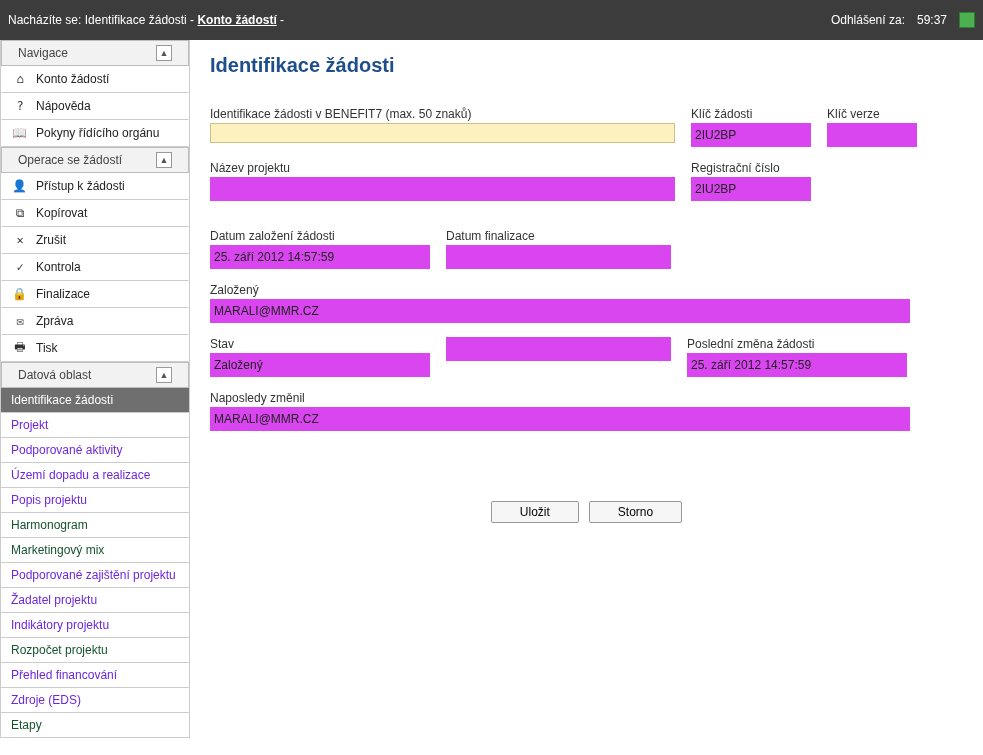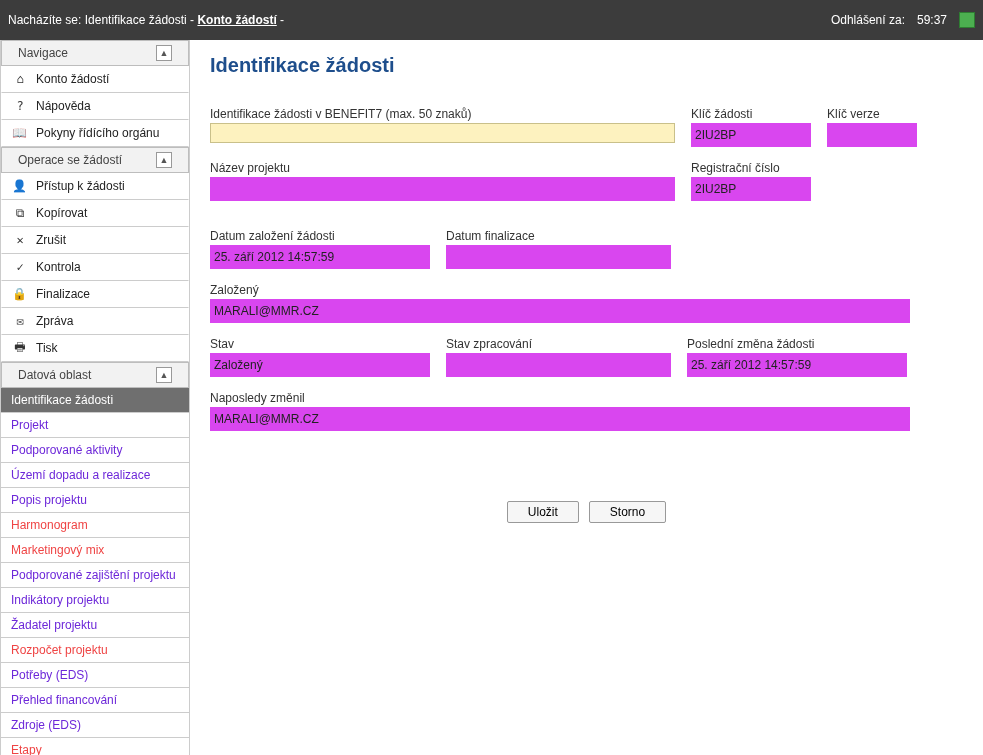--- a/index.html
+++ b/index.html
@@ -11,31 +11,31 @@
 .container{display:flex}
 .sidebar{width:188px;border-right:1px solid #ccc;background:#fff;border-left:1px solid #ccc}
 .main{flex:1;padding:10px 20px}
 h1.page-title{color:#1e4e8c;font-size:20px;font-weight:bold;margin:4px 0 30px 0}
 .section-head{background:#f2f2f2;border:1px solid #bdbdbd;color:#444;padding:3px 16px;display:flex;justify-content:space-between;align-items:center;font-weight:normal;font-size:12px;height:18px}
 .chevron{width:14px;height:14px;border:1px solid #999;display:flex;align-items:center;justify-content:center;font-size:9px;color:#555;background:#fff}
 .menu-item{display:flex;align-items:center;padding:4px 8px 4px 10px;border-bottom:1px solid #ccc;border-left:1px solid transparent;border-right:1px solid transparent;cursor:pointer;color:#222;height:18px}
 .menu-item .ic{width:16px;text-align:center;margin-right:8px;font-family:monospace;font-size:12px;color:#333}
 .data-item{display:block;padding:5px 10px;border-bottom:1px solid #ccc;cursor:pointer;color:#6d28d9;height:14px}
 .data-item.active{background:#6f6f6f;color:#fff}
-.data-item.disabled{color:#ef4444;cursor:default}
+.data-item.disabled{color:#14532d;cursor:default}
 .form-row{display:flex;gap:16px;margin-bottom:14px;align-items:flex-start}
 .form-col{display:flex;flex-direction:column;flex:1}
 .form-col.narrow{flex:0 0 120px}
 label.fl{font-size:12px;color:#333;margin-bottom:2px}
 .input,.value-box{background:#d946ef;border:none;height:20px;padding:2px 4px;font-size:12px;color:#222}
 .input{width:100%;box-sizing:border-box}
 .input.yellow{background:#fdf2bf;border:1px solid #c9c08a}
 .value-box{display:flex;align-items:center}
 .buttons{display:flex;justify-content:center;gap:10px;margin-top:70px}
-button.btn{background:#f6f6f6;border:1px solid #999;padding:3px 20px;font-size:12px;cursor:pointer;border-radius:2px}
+button.btn{background:#f6f6f6;border:1px solid #999;padding:3px 28px;font-size:12px;cursor:pointer;border-radius:2px}
 </style>
 </head>
 <body>
 
 <div class="topbar">
   <div>
     <span>Nacházíte se: Identifikace žádosti - </span><a href="#">Konto žádostí</a><span> -</span>
   </div>
   <div class="right">
     <span>Odhlášení za:</span>
@@ -107,24 +107,23 @@
     </div>
     <div id="data-items">
         <div class="data-item active">Identifikace žádosti</div>
         <div class="data-item">Projekt</div>
         <div class="data-item">Podporované aktivity</div>
         <div class="data-item">Území dopadu a realizace</div>
         <div class="data-item">Popis projektu</div>
         <div class="data-item disabled">Harmonogram</div>
         <div class="data-item disabled">Marketingový mix</div>
         <div class="data-item">Podporované zajištění projektu</div>
+        <div class="data-item">Žadatel projektu</div>
         <div class="data-item">Indikátory projektu</div>
-        <div class="data-item">Žadatel projektu</div>
         <div class="data-item disabled">Rozpočet projektu</div>
-        <div class="data-item">Potřeby (EDS)</div>
         <div class="data-item">Přehled financování</div>
         <div class="data-item">Zdroje (EDS)</div>
         <div class="data-item disabled">Etapy</div>
       </div>
 
   </div>
 
   <div class="main">
     <h1 class="page-title">Identifikace žádosti</h1>
 
@@ -173,21 +172,20 @@
         <div class="value-box">MARALI@MMR.CZ</div>
       </div>
     </div>
 
     <div class="form-row">
       <div class="form-col" style="flex:0 0 220px">
         <label class="fl">Stav</label>
         <div class="value-box">Založený</div>
       </div>
       <div class="form-col" style="flex:0 0 225px">
-        <label class="fl">Stav zpracování</label>
         <div class="value-box"></div>
       </div>
       <div class="form-col" style="flex:0 0 220px">
         <label class="fl">Poslední změna žádosti</label>
         <div class="value-box">25. září 2012 14:57:59</div>
       </div>
     </div>
 
     <div class="form-row">
       <div class="form-col" style="flex:0 0 700px">

